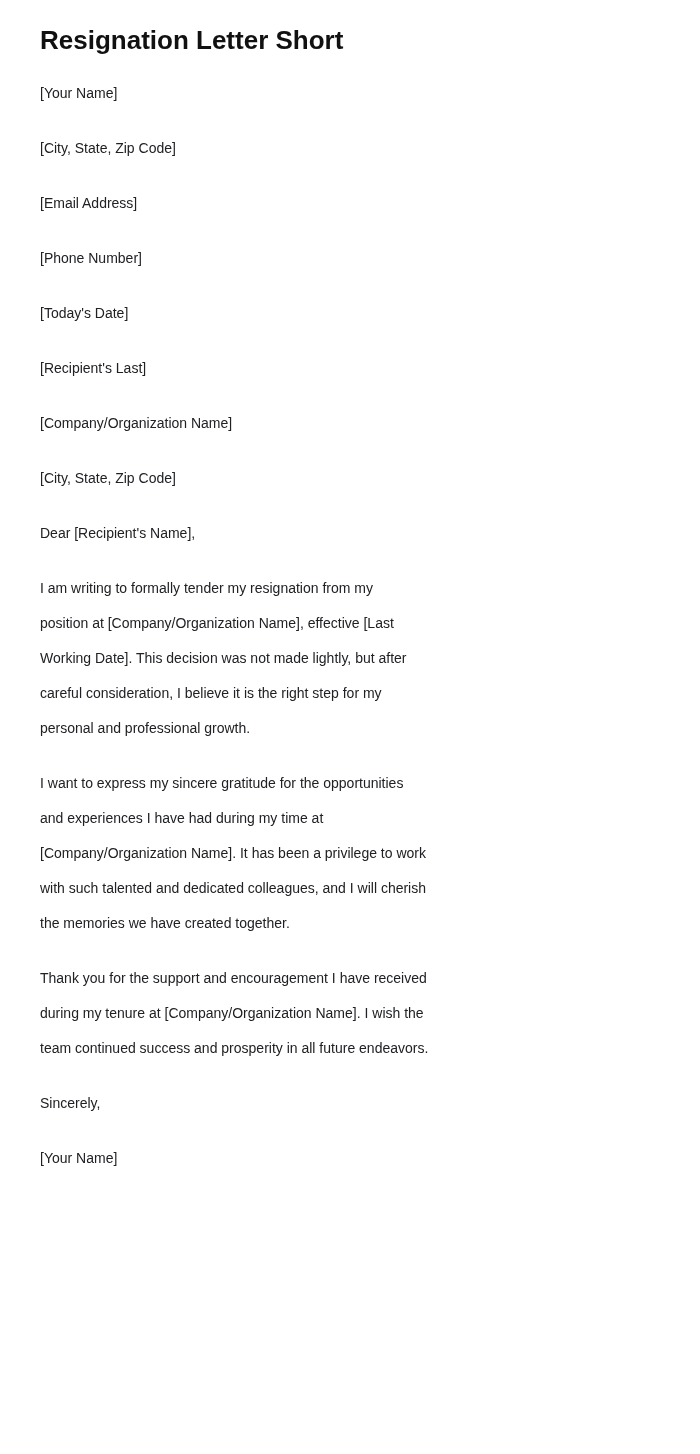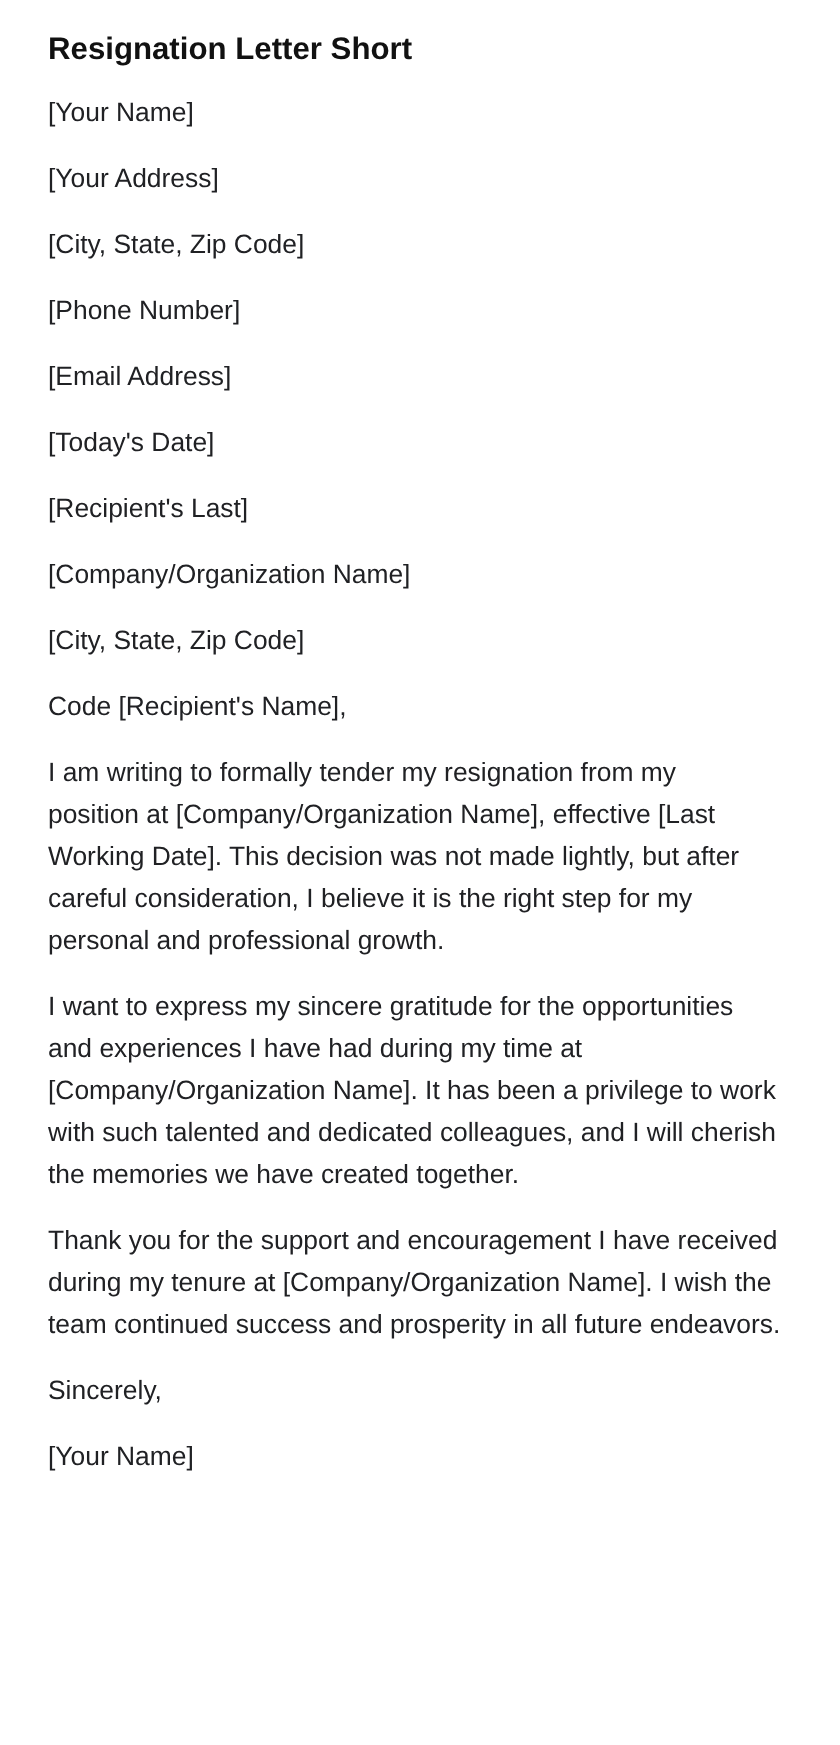--- a/index.html
+++ b/index.html
@@ -20,44 +20,43 @@
   .doc-title {
     margin: 0;
     font-size: 26px;
     line-height: 32px;
     font-weight: 700;
     color: #111111;
     font-family: "Liberation Sans", "DejaVu Sans", sans-serif;
   }
   .doc-paragraph {
     margin: 20px 0 0 0;
-    font-size: 22px;
+    font-size: 14px;
     line-height: 35px;
     font-weight: 400;
     max-width: 640px;
     white-space: pre-line;
     color: #202124;
   }
 </style>
 </head>
 <body>
 
 <div class="page">
   <h1 class="doc-title">Resignation Letter Short</h1>
 
   <p class="doc-paragraph">[Your Name]</p>
-  <p class="doc-paragraph">[Your Address]</p>
   <p class="doc-paragraph">[City, State, Zip Code]</p>
+  <p class="doc-paragraph">[Email Address]</p>
   <p class="doc-paragraph">[Phone Number]</p>
-  <p class="doc-paragraph">[Email Address]</p>
   <p class="doc-paragraph">[Today's Date]</p>
   <p class="doc-paragraph">[Recipient's Last]</p>
   <p class="doc-paragraph">[Company/Organization Name]</p>
   <p class="doc-paragraph">[City, State, Zip Code]</p>
-  <p class="doc-paragraph">Code [Recipient's Name],</p>
+  <p class="doc-paragraph">Dear [Recipient's Name],</p>
   <p class="doc-paragraph">I am writing to formally tender my resignation from my
 position at [Company/Organization Name], effective [Last
 Working Date]. This decision was not made lightly, but after
 careful consideration, I believe it is the right step for my
 personal and professional growth.</p>
   <p class="doc-paragraph">I want to express my sincere gratitude for the opportunities
 and experiences I have had during my time at
 [Company/Organization Name]. It has been a privilege to work
 with such talented and dedicated colleagues, and I will cherish
 the memories we have created together.</p>

